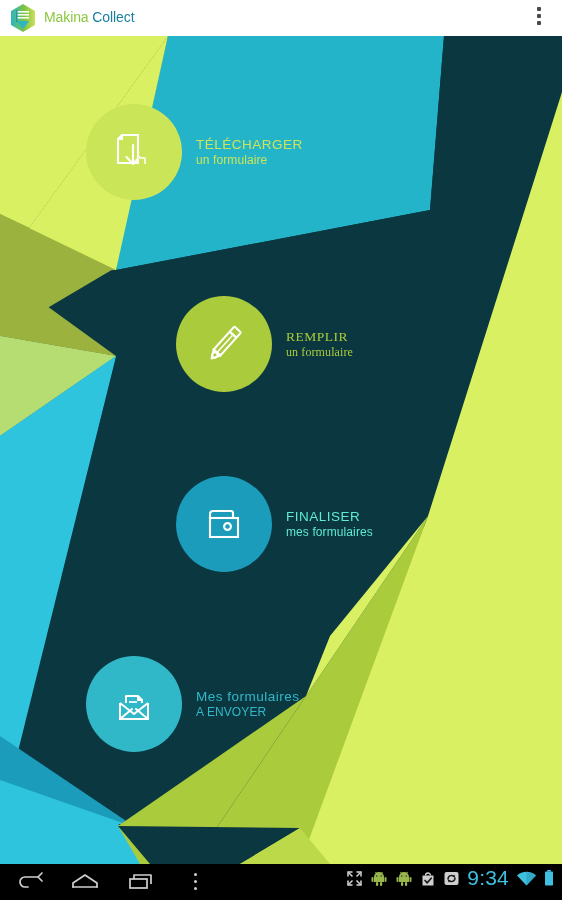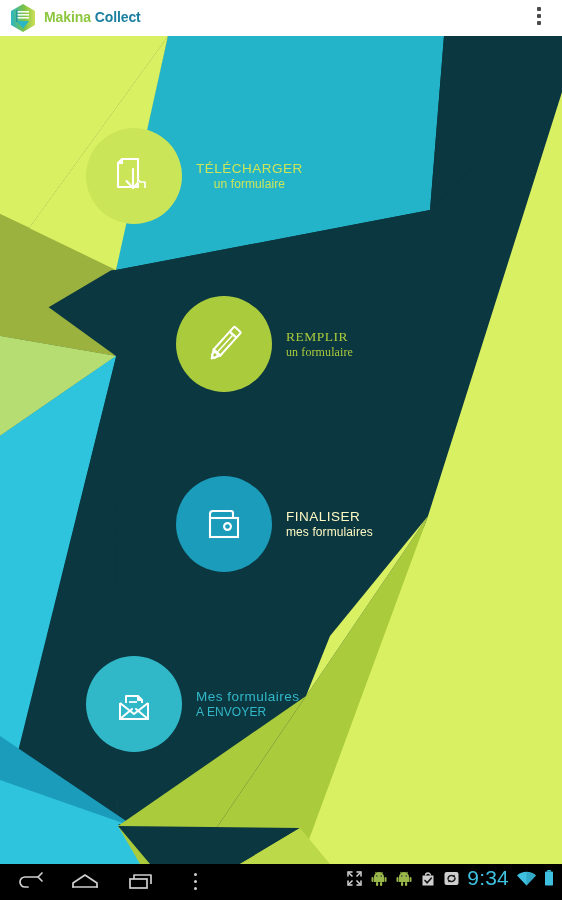--- a/index.html
+++ b/index.html
@@ -28,21 +28,21 @@
   }
   #logo-mark {
     position: absolute;
     left: 8px; top: 3px;
     width: 30px; height: 30px;
   }
   #brand {
     position: absolute;
     left: 44px; top: 9px;
     font-size: 14px;
-    font-weight: bold;
+    font-weight: normal;
     letter-spacing: -0.1px;
     white-space: nowrap;
   }
   #brand .makina { color: #8cc63f; }
   #brand .collect { color: #1a7f9e; }
   #overflow-menu {
     position: absolute;
     right: 12px; top: 7px;
     width: 22px; height: 22px;
     cursor: pointer;
@@ -85,31 +85,31 @@
   }
   .lbl-primary {
     font-size: 13.5px;
     letter-spacing: 0.5px;
   }
   .lbl-secondary {
     font-size: 12px;
     letter-spacing: 0.1px;
   }
 
-  #item-download { left: 86px; top: 128px; text-align: center; }
+  #item-download { left: 86px; top: 104px; }
   #item-download .bubble { width: 96px; height: 96px; background: #cbe558; }
   #item-download .labels { color: #cbe558; }
 
   #item-fill { left: 176px; top: 296px; }
   #item-fill .bubble { width: 96px; height: 96px; background: #aacb3c; }
   #item-fill .labels { color: #aacb3c; font-family: Liberation Serif, serif; }
 
   #item-finalize { left: 176px; top: 476px; }
   #item-finalize .bubble { width: 96px; height: 96px; background: #1a9cba; }
-  #item-finalize .labels { color: #fef9c3; }
+  #item-finalize .labels { color: #5eead4; }
 
   #item-send { left: 86px; top: 656px; }
   #item-send .bubble { width: 96px; height: 96px; background: #31b8c8; }
   #item-send .labels { color: #31b8c8; }
 
   
   #navbar {
     position: absolute;
     left: 0; top: 864px;
     width: 562px; height: 36px;

